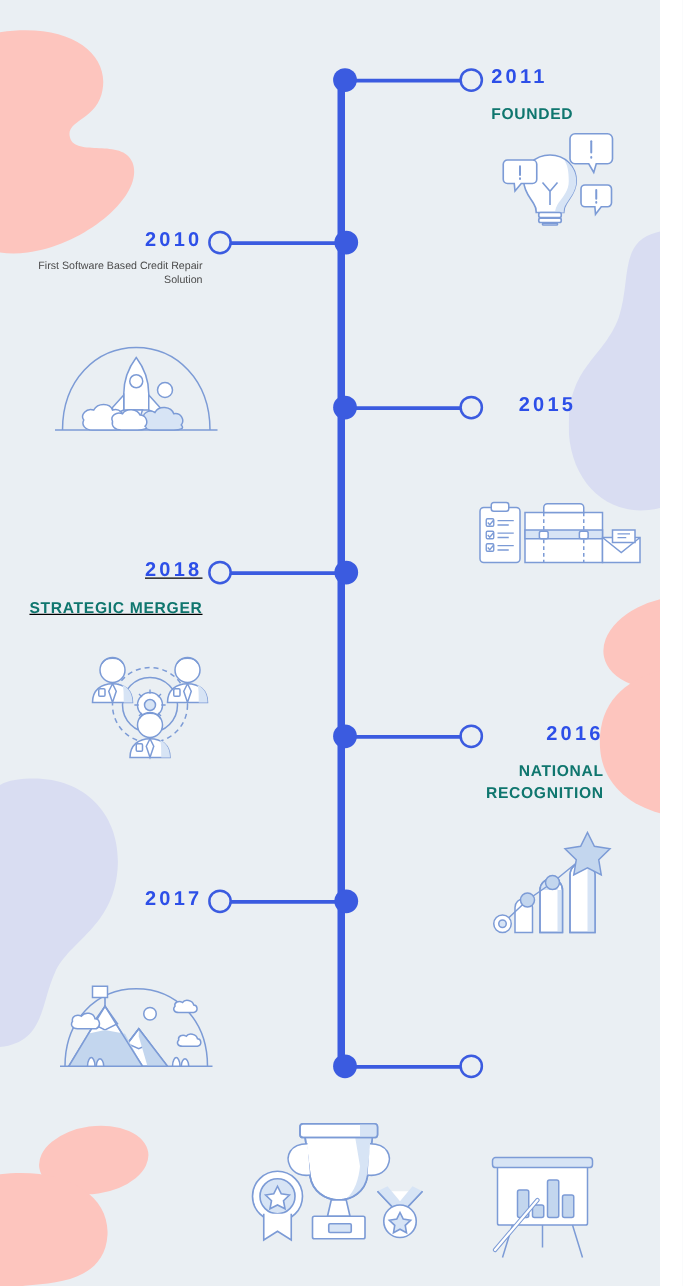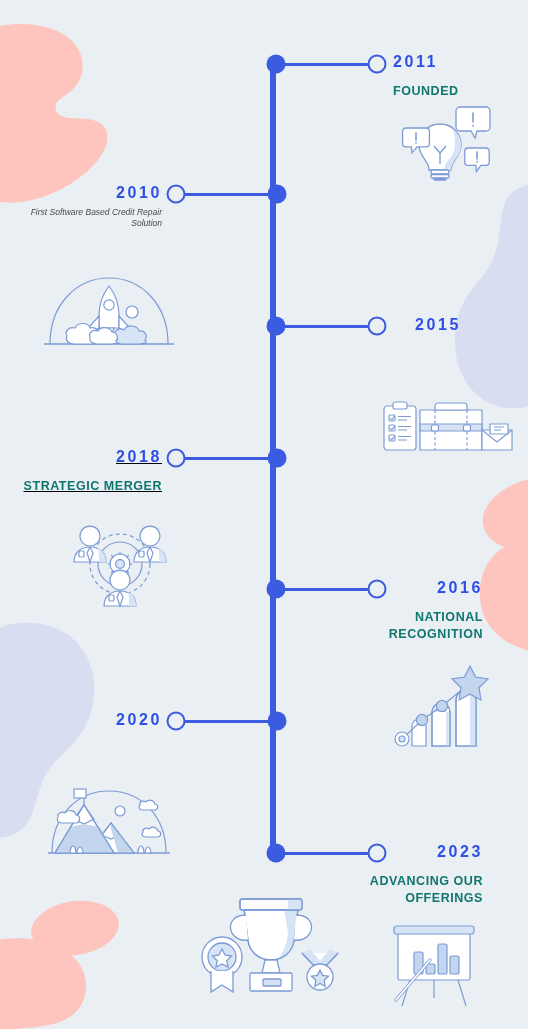--- a/index.html
+++ b/index.html
@@ -64,21 +64,20 @@
     color: #0f766e;
     line-height: 1.32;
     text-transform: uppercase;
     margin-top: 13px;
   }
   .subtitle {
     font-size: 8.5px;
     color: #4A4A4A;
     line-height: 1.35;
     margin-top: 6px;
-    font-style: italic;
   }
   .ev-right { text-align: left; }
   .ev-left  { text-align: right; }
 
   
   .illus { position: absolute; }
   .illus svg { display: block; overflow: visible; }
   
   
 </style>
@@ -343,21 +342,21 @@
         <circle cx="12" cy="77" r="3" fill="#D7E4F5"></circle>
         <circle cx="32" cy="58" r="5.6" fill="#C3D6EE"></circle>
         <circle cx="52" cy="44" r="5.6" fill="#C3D6EE"></circle>
 
         <path d="M80 4 L85.5 15 L98 17 L89 25.8 L91 38 L80 32.2 L69 38 L71 25.8 L62 17 L74.5 15 Z" fill="#C3D6EE"></path>
       </g>
     </svg>
   </div>
 
   <div class="event ev-left" style="left:18px; top:712px; width:144px;">
-    <div class="year">2020</div>
+    <div class="year">2017</div>
   </div>
   <div class="illus" style="left:48px; top:785px;">
     <svg width="122" height="72" viewBox="0 0 122 72">
       <g fill="none" stroke="#7C9BD6" stroke-width="1.2">
         <path d="M4 68 C4 31 29 6 61 6 C93 6 118 31 118 68"></path>
         <path d="M0 68 h122" stroke-width="1.3"></path>
 
         <path d="M63 38 L86 68 L40 68 Z" fill="#FFFFFF"></path>
         <path d="M63 38 L72 50 L63 54 L54 50 Z" fill="#FFFFFF"></path>
         <path d="M63 38 L86 68 L70 68 L63 44 Z" fill="#C3D6EE" stroke="none"></path>
@@ -381,24 +380,20 @@
                  C113 46 114 51 110 52 Z" fill="#FFFFFF"></path>
 
         <path d="M22 68 C22 63 24 61 25 61 C26 61 28 63 28 68 Z" fill="#FFFFFF"></path>
         <path d="M29 68 C29 64 31 62 32 62 C33 62 35 64 35 68 Z" fill="#FFFFFF"></path>
         <path d="M90 68 C90 63 92 61 93 61 C94 61 96 63 96 68 Z" fill="#FFFFFF"></path>
         <path d="M97 68 C97 64 99 62 100 62 C101 62 103 64 103 68 Z" fill="#FFFFFF"></path>
       </g>
     </svg>
   </div>
 
-  <div class="event ev-left" style="left:355px; top:844px; width:128px;">
-    <div class="year" style="text-align:right;">2023</div>
-    <div class="title" style="text-align:right;">ADVANCING OUR OFFERINGS</div>
-  </div>
   <div class="illus" style="left:384px; top:920px;">
     <svg width="100" height="86" viewBox="0 0 100 86">
       <g fill="none" stroke="#7C9BD6" stroke-width="1.2">
 
         <rect x="14" y="12" width="72" height="48" rx="1.5" fill="#FFFFFF"></rect>
         <rect x="10" y="6" width="80" height="8" rx="2.5" fill="#D7E4F5"></rect>
 
         <rect x="30" y="32" width="9" height="22" rx="1.6" fill="#C3D6EE"></rect>
         <rect x="42" y="44" width="9" height="10" rx="1.6" fill="#C3D6EE"></rect>
         <rect x="54" y="24" width="9" height="30" rx="1.6" fill="#C3D6EE"></rect>

